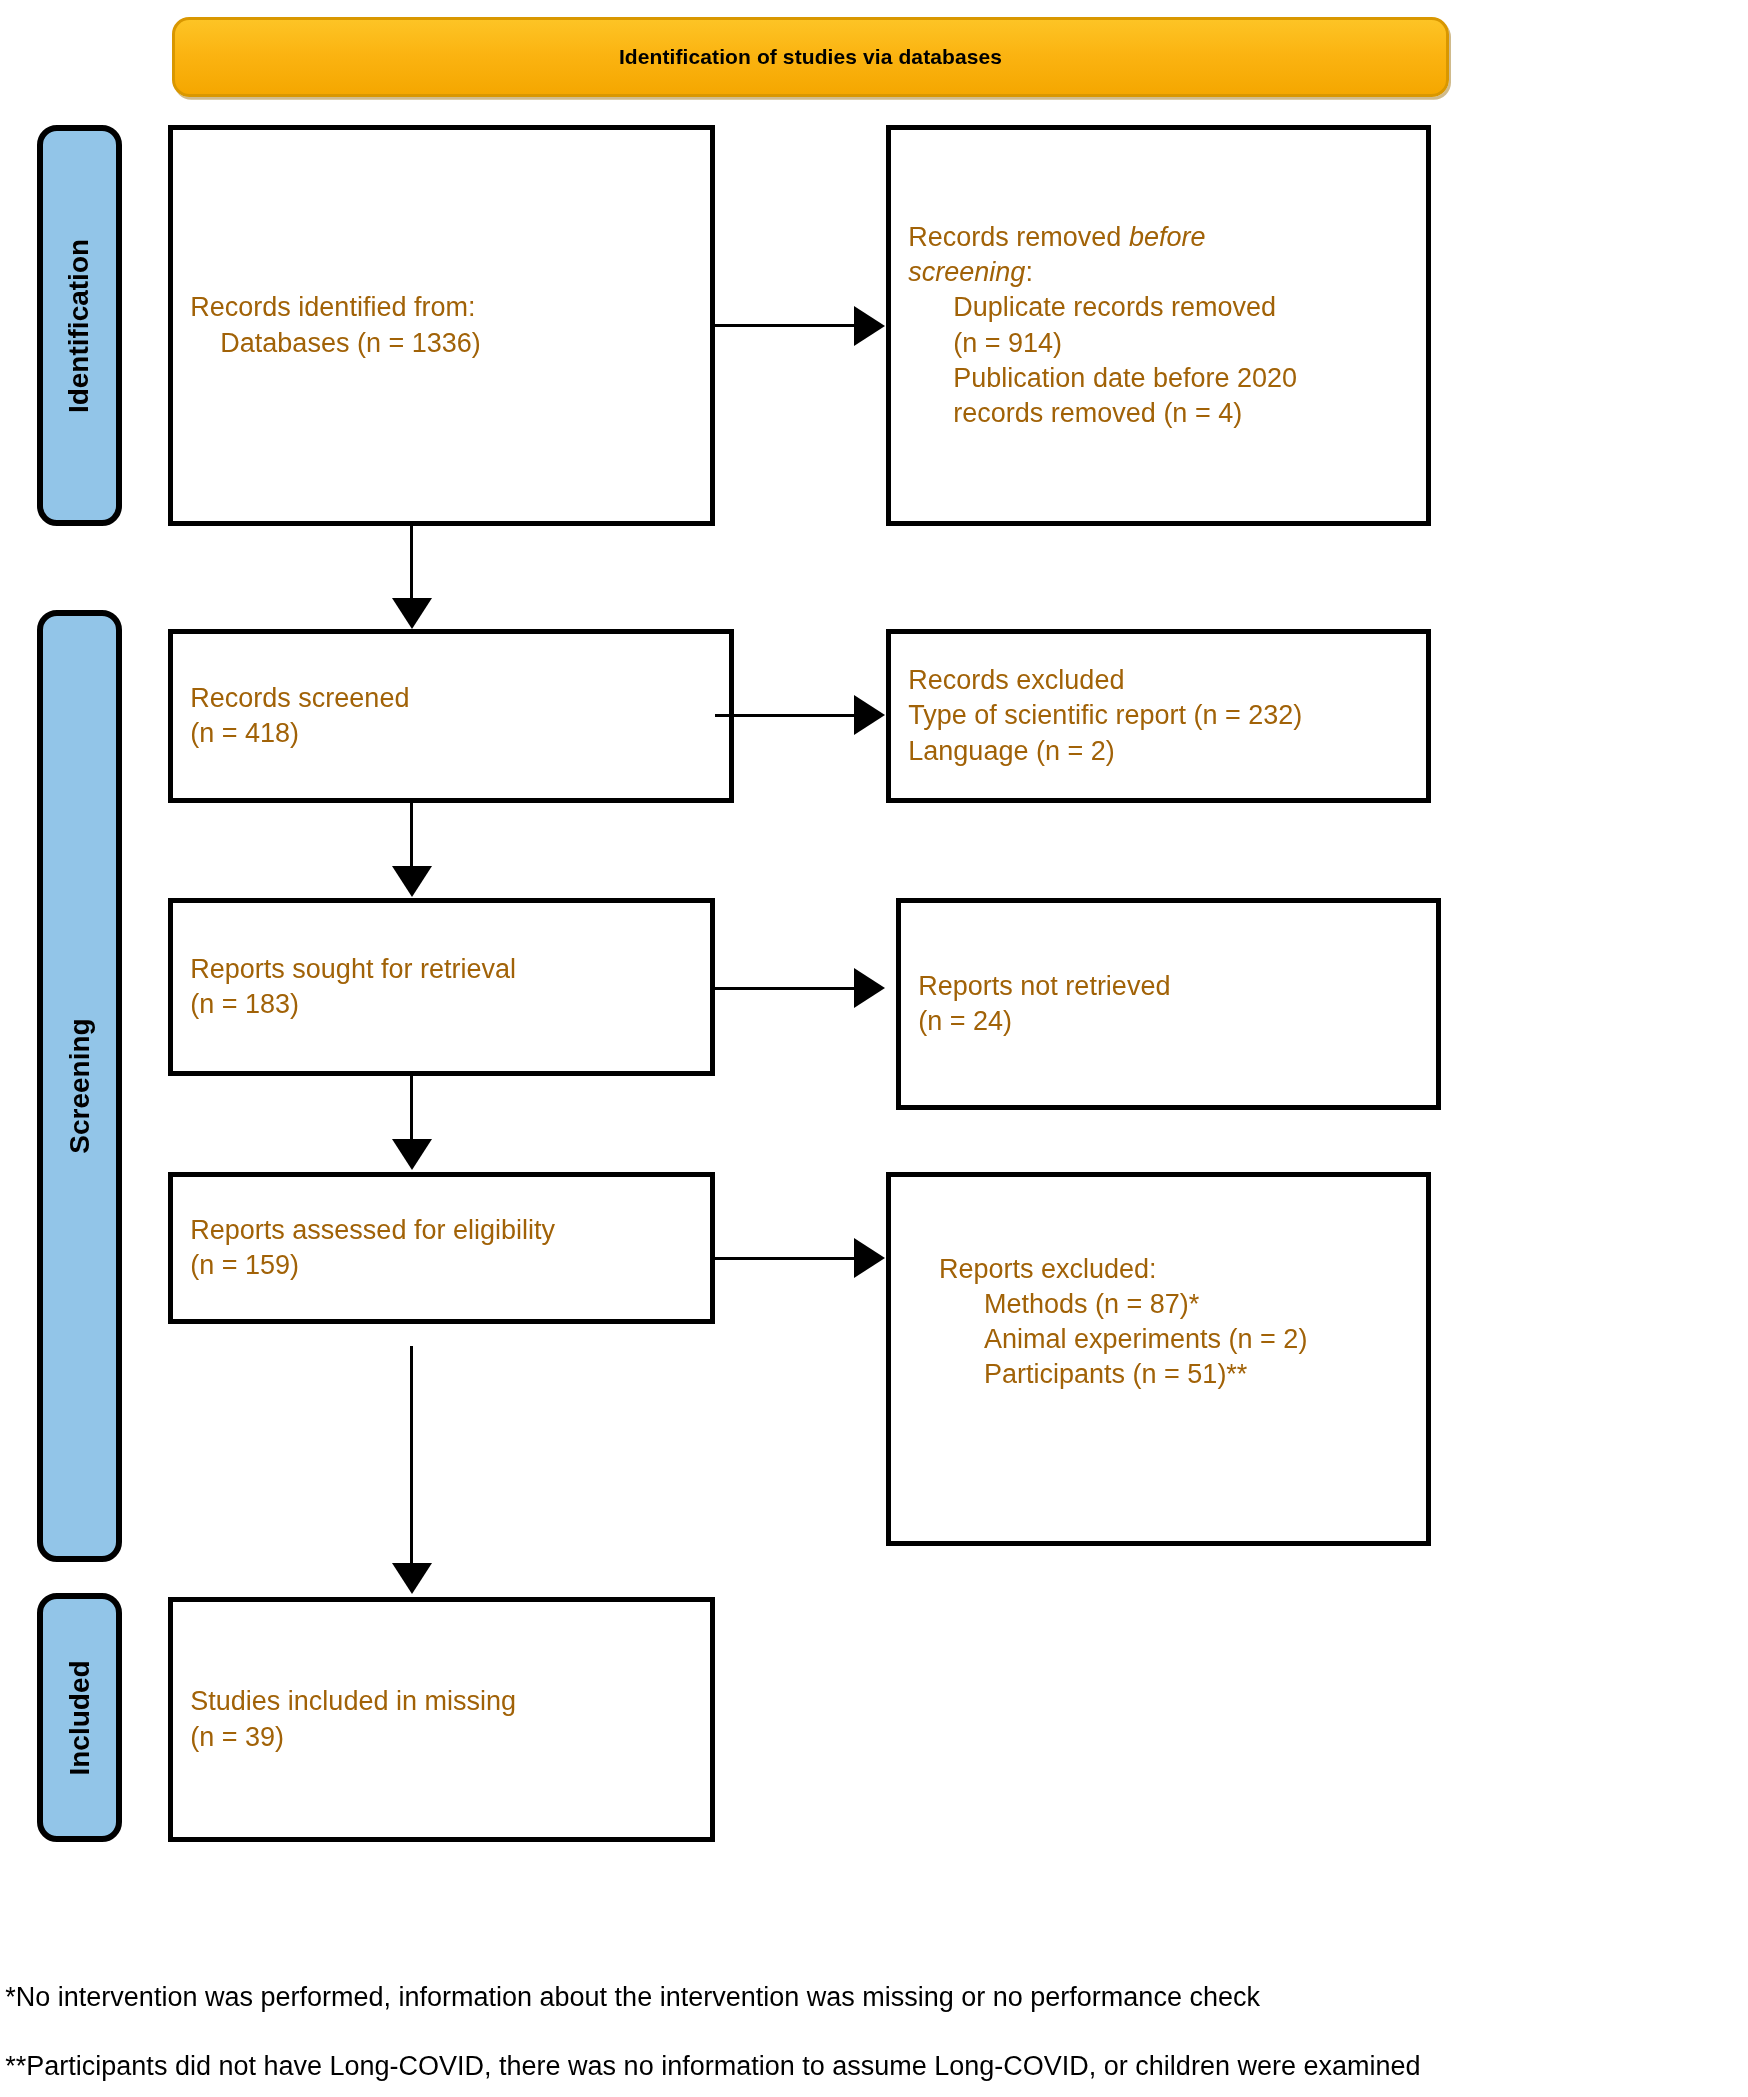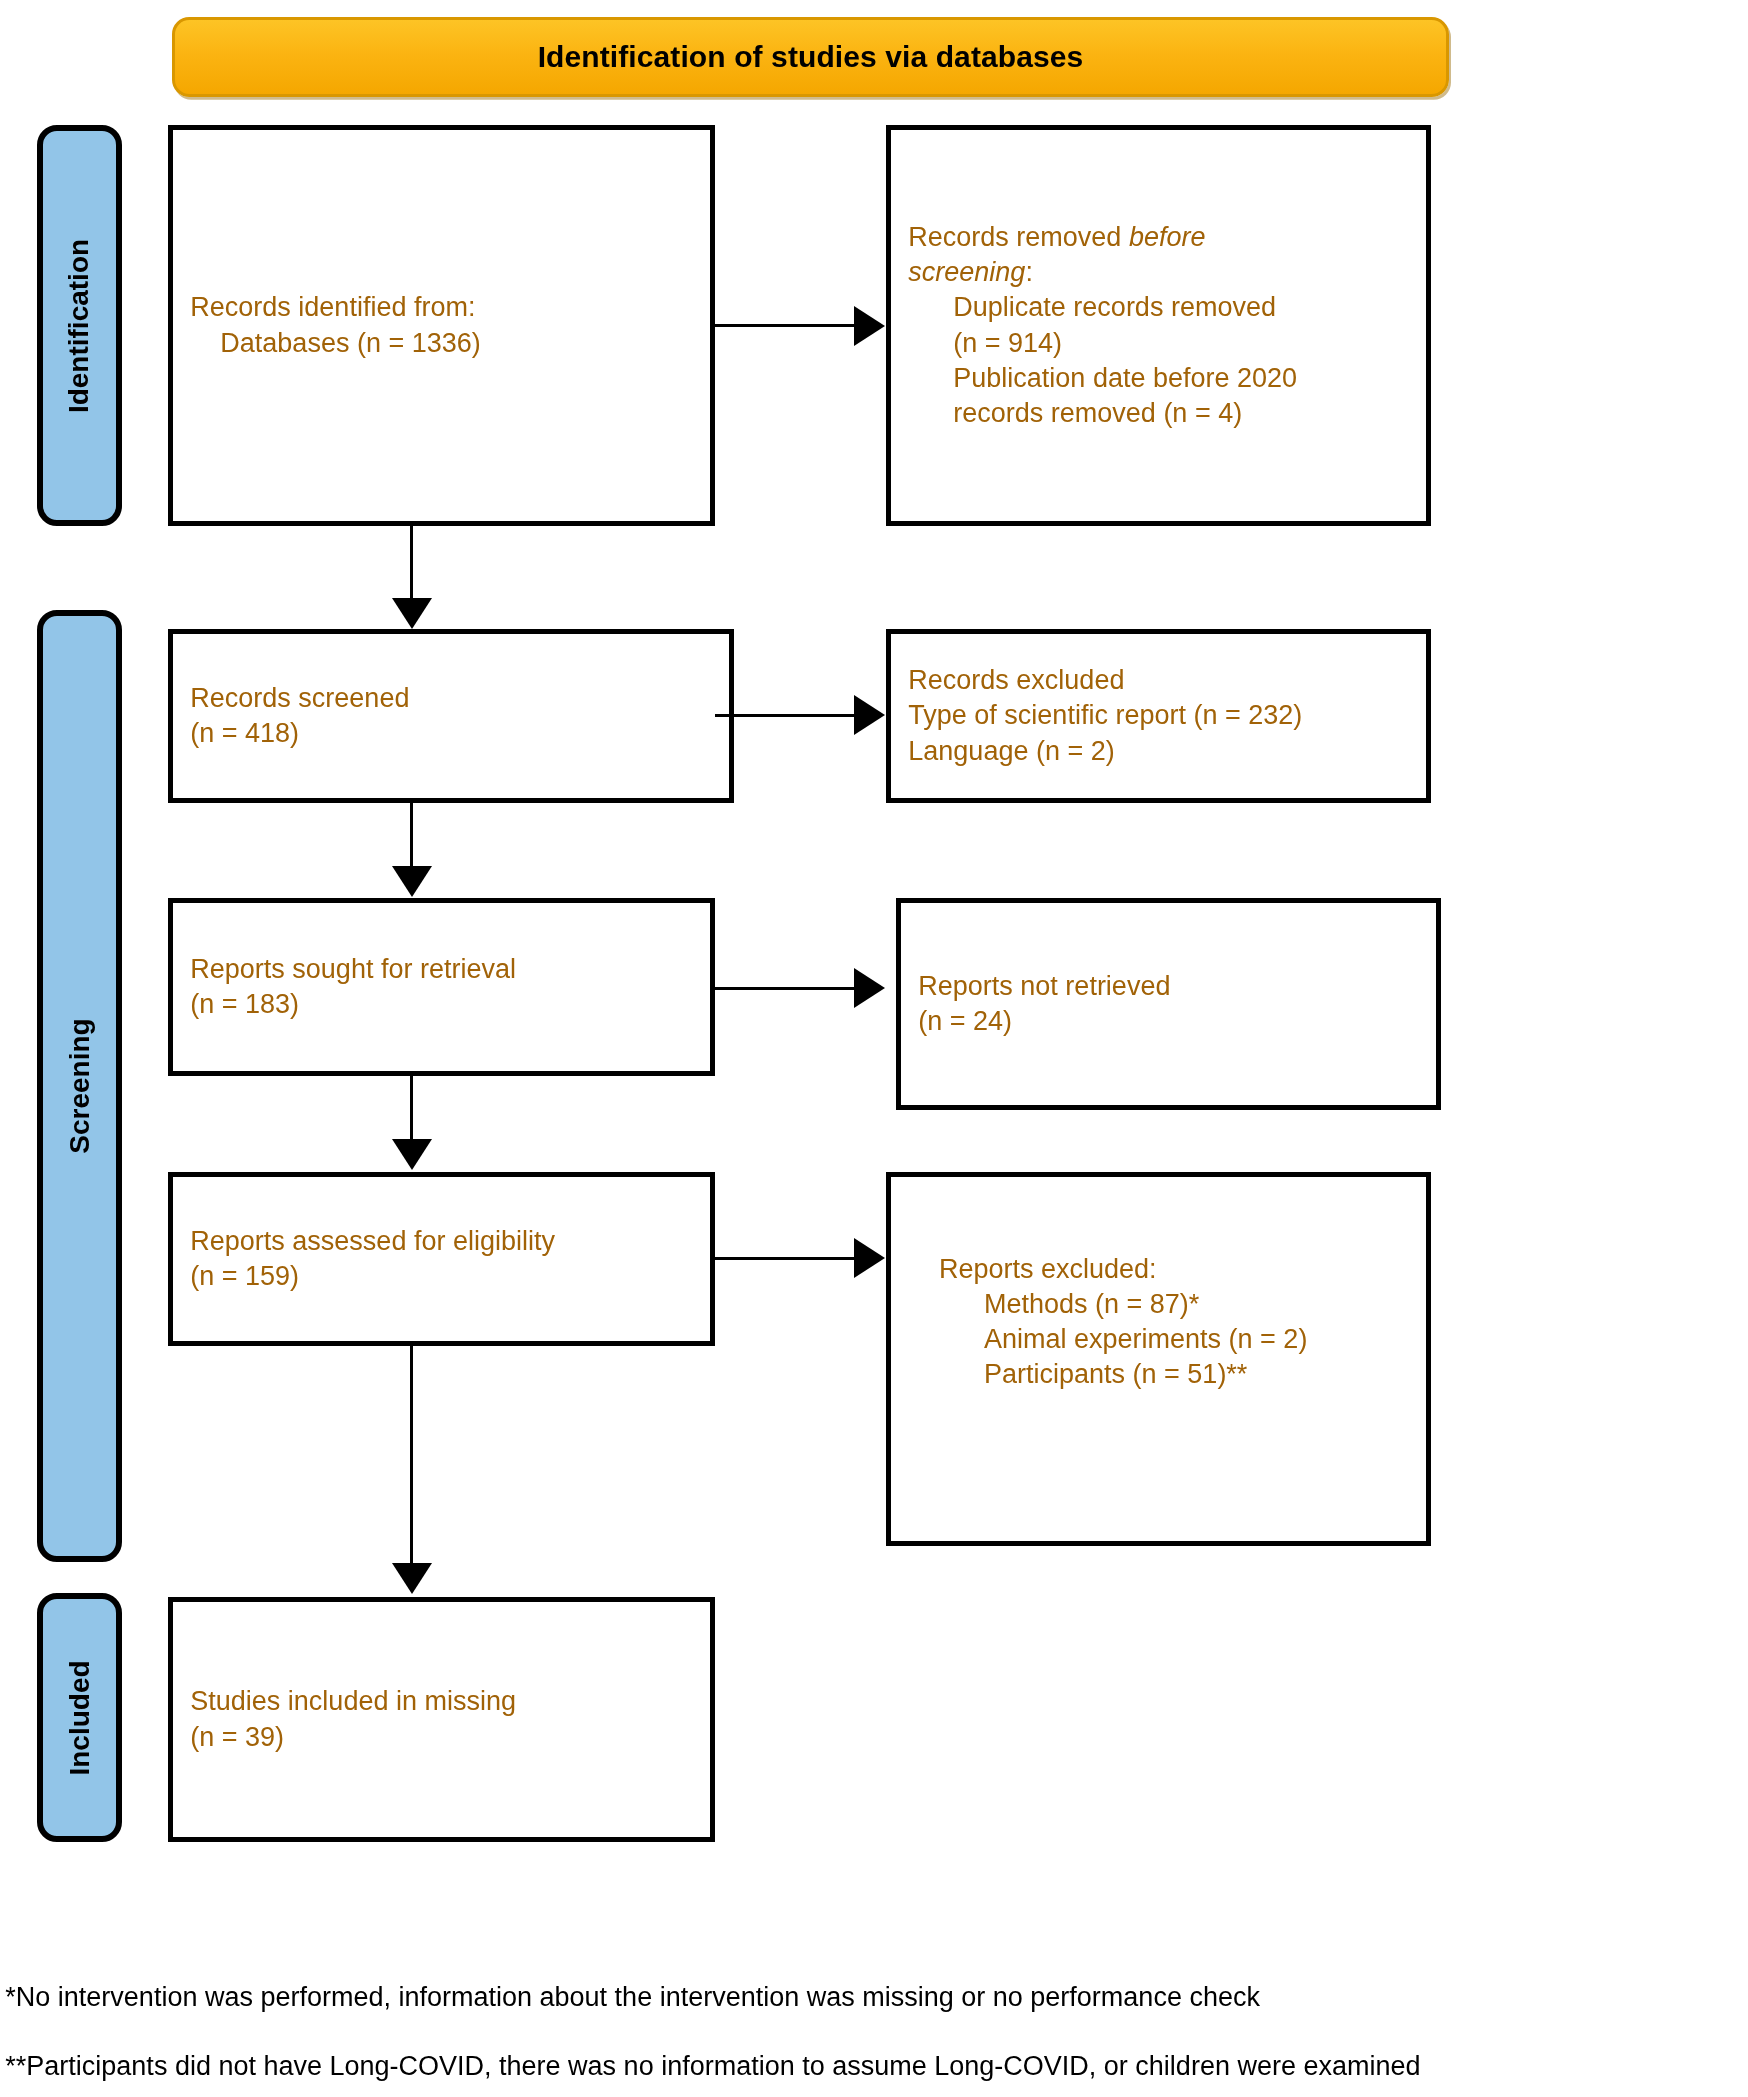--- a/index.html
+++ b/index.html
@@ -28,21 +28,21 @@
     background: linear-gradient(180deg, #FDC425 0%, #FBB412 45%, #F5A700 100%);
     border: 3.3px solid #D99700;
     border-radius: 17.3px;
     box-sizing: border-box;
     display: flex;
     align-items: center;
     justify-content: center;
     box-shadow: 2px 2.7px 0 rgba(150,105,0,0.45);
   }
   .stage-banner-label {
-    font-size: 30px;
+    font-size: 21px;
     font-weight: bold;
     color: #000000;
     letter-spacing: 0.1px;
     text-align: center;
   }
 
   
   .phase-tab {
     position: absolute;
     left: 37px;
@@ -85,21 +85,21 @@
   }
   .flow-line.indent { padding-left: 45px; }
 
   
   #box-records-identified   { left: 168px;  top: 125px;  width: 547px;  height: 401px; }
   #box-records-removed      { left: 886px; top: 125px;  width: 545px;  height: 401px; }
   #box-records-screened     { left: 168px;  top: 629px;  width: 566px;  height: 174px; }
   #box-records-excluded     { left: 886px; top: 629px;  width: 545px;  height: 174px; }
   #box-reports-sought       { left: 168px;  top: 898px; width: 547px;  height: 178px; }
   #box-reports-not-retrieved{ left: 896px; top: 898px; width: 545px;  height: 212px; }
-  #box-reports-assessed     { left: 168px;  top: 1172px; width: 547px;  height: 174px; }
+  #box-reports-assessed     { left: 168px;  top: 1172px; width: 547px;  height: 152px; }
   #box-reports-excluded     { left: 886px; top: 1172px; width: 545px;  height: 374px; }
   #box-studies-included     { left: 168px;  top: 1597px; width: 547px;  height: 245px; }
 
   
   #box-reports-excluded { justify-content: flex-start; padding-top: 75px; padding-left: 48px; }
 
   
   .conn {
     position: absolute;
   }

